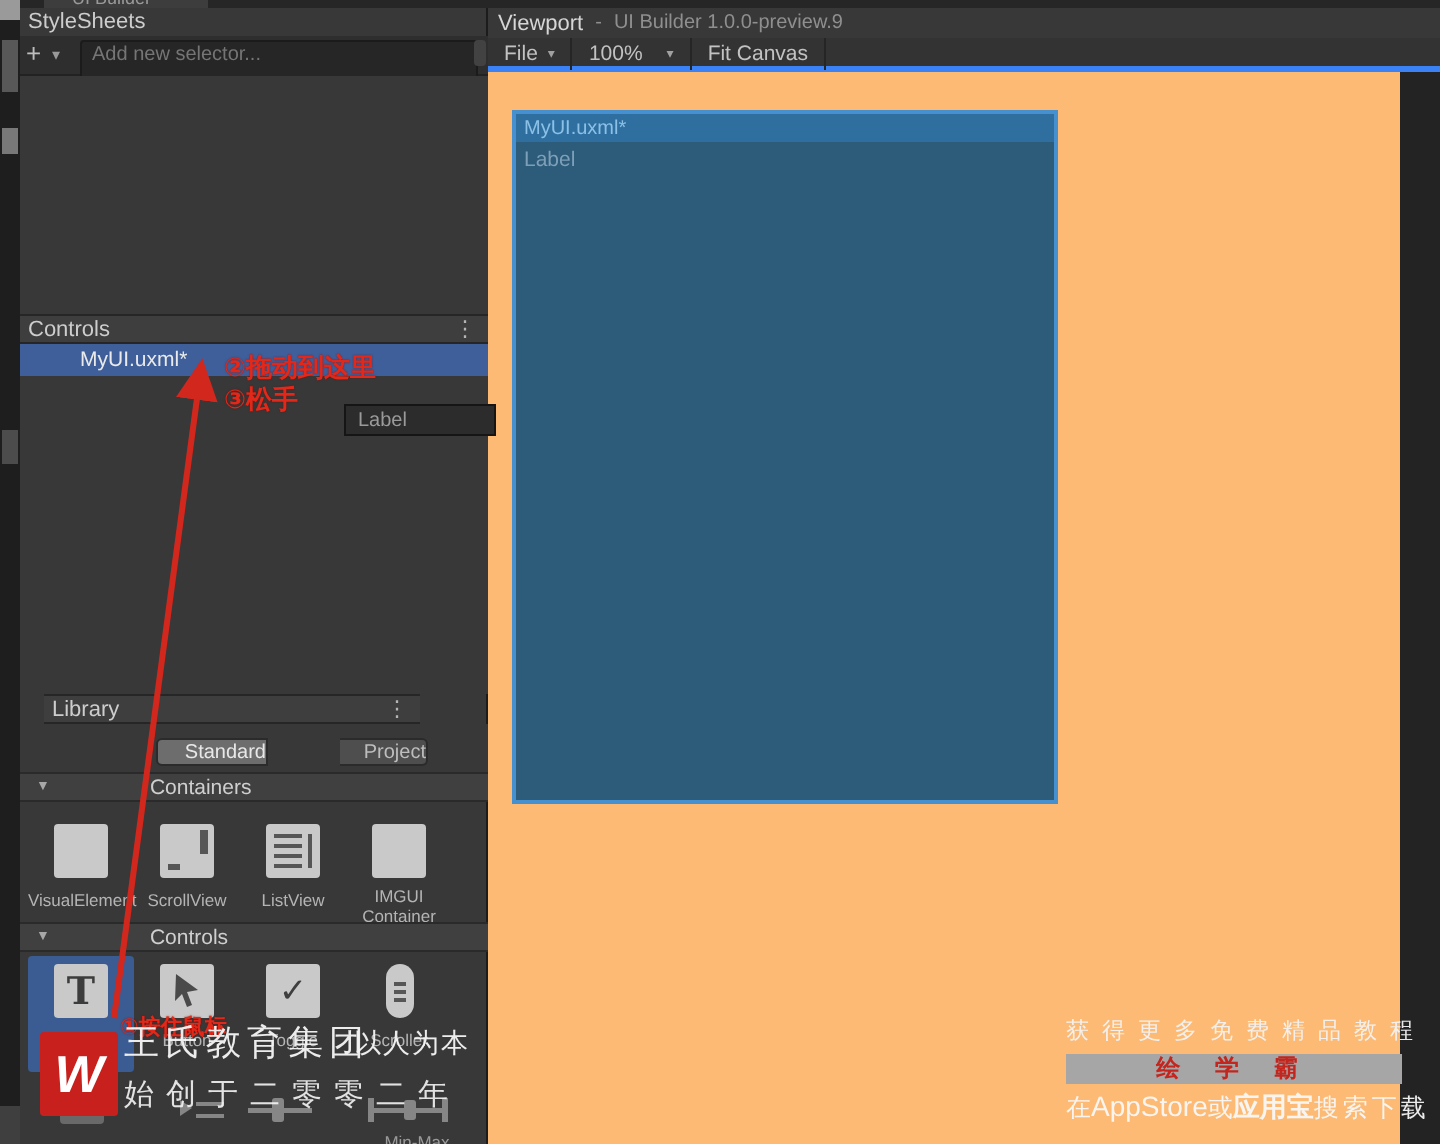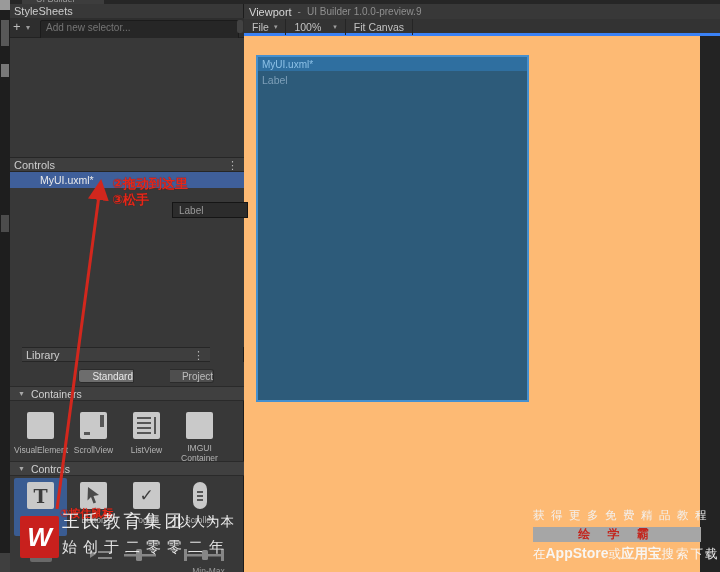--- a/index.html
+++ b/index.html
@@ -6,21 +6,21 @@
   #page{position:relative;width:720px;height:572px;overflow:hidden;
         background:#232323;font-family:"Liberation Sans","DejaVu Sans",sans-serif;
         -webkit-font-smoothing:antialiased;}
   .abs{position:absolute;}
   .panel-text{color:#cdcdcd;font-size:11px;}
   .hdr{background:#3e3e3e;border-top:1px solid #262626;border-bottom:1px solid #262626;
        box-sizing:border-box;display:flex;align-items:center;}
   .hdr .t{color:#cdcdcd;font-size:11px;padding-left:4px;}
   .kebab{position:absolute;right:6px;top:0;color:#b5b5b5;font-size:11px;line-height:13px;cursor:pointer;}
   .foldout{background:#404040;border-top:1px solid #2a2a2a;border-bottom:1px solid #2a2a2a;
-           box-sizing:border-box;display:flex;align-items:center;}
+           box-sizing:border-box;display:flex;align-items:center;gap:44px;}
   .foldout .caret{color:#a8a8a8;font-size:7px;margin-left:8px;}
   .foldout .fl{color:#cfcfcf;font-size:10.5px;margin-left:6px;}
   .tile{position:absolute;width:53px;height:56px;}
   .tile .ic{position:absolute;left:13px;top:4px;width:27px;height:27px;background:#c9c9c9;border-radius:2px;}
   .tile .lb{position:absolute;left:0;top:37px;width:53px;text-align:center;
             font-size:8.5px;color:#b4b4b4;line-height:10px;}
   .seg{position:absolute;top:0;height:14px;font-size:10px;line-height:14px;text-align:right;
        box-sizing:border-box;border:1px solid #2b2b2b;cursor:pointer;}
   .tb-item{height:16px;display:flex;align-items:center;border-right:1px solid #252525;
            color:#c2c2c2;font-size:10.5px;padding:0 8px;cursor:pointer;}
@@ -225,17 +225,17 @@
     <div style="position:absolute;left:62px;top:38px;font-size:15px;letter-spacing:6px;color:rgba(245,245,245,.9);white-space:nowrap;">始创于二零零二年</div>
   </div>
 
   <div class="abs wm" style="left:531px;top:505px;width:182px;height:62px;">
     <div style="position:absolute;left:2px;top:3px;font-size:11.5px;letter-spacing:6.5px;color:rgba(242,242,242,.95);white-space:nowrap;">获得更多免费精品教程</div>
     <div style="position:absolute;left:2px;top:22px;width:168px;height:15px;background:#a6a6a6;
                 display:flex;align-items:center;justify-content:center;">
       <span style="color:#c3261e;font-weight:bold;font-size:12px;letter-spacing:7px;">绘 学 霸</span>
     </div>
     <div style="position:absolute;left:2px;top:40px;color:rgba(248,248,248,.95);font-size:12.5px;white-space:nowrap;">
-      <span>在</span><span style="font-weight:bold;font-size:14px;">AppStore</span><span>或</span><span style="font-weight:bold;font-size:13.5px;">应用宝</span><span style="letter-spacing:2px;">搜索下载</span>
+      <span>在</span><span style="font-weight:normal;font-size:14px;">AppStore</span><span>或</span><span style="font-weight:bold;font-size:13.5px;">应用宝</span><span style="letter-spacing:2px;">搜索下载</span>
     </div>
   </div>
 
 </div>
 
 </body></html>

